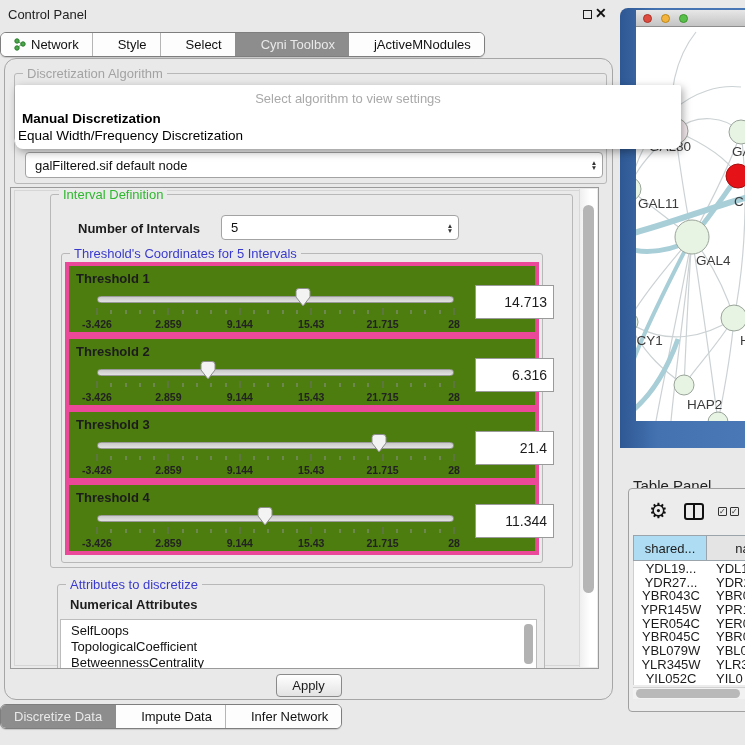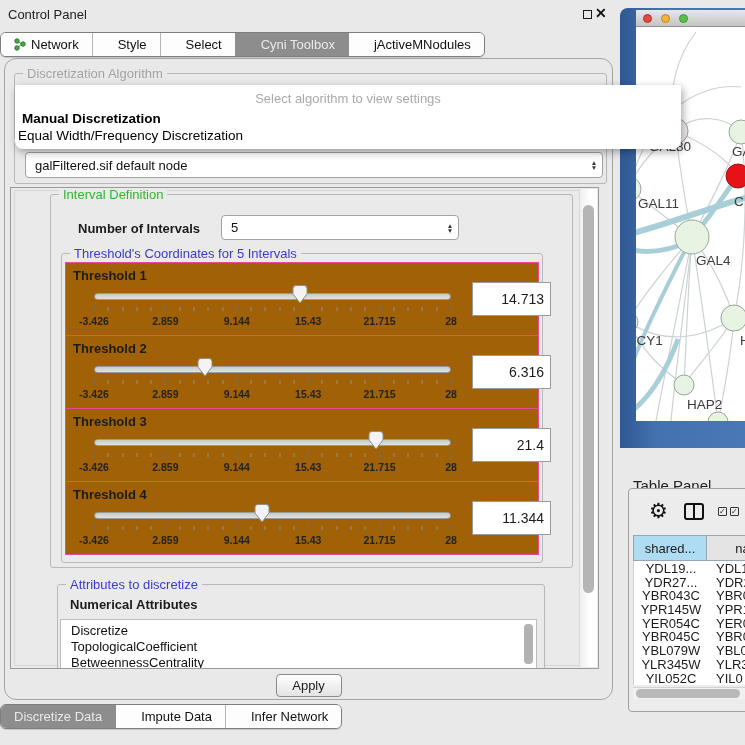--- a/index.html
+++ b/index.html
@@ -53,21 +53,21 @@
   #inner-border { position:absolute; left:3px; top:2px; width:568px; height:476px; border:1px solid #d6d6d6; }
   #vscroll { position:absolute; right:1px; top:1px; bottom:1px; width:18px;
     background:linear-gradient(90deg,#efefef,#ffffff 60%); border-left:1px solid #d9d9d9; }
   #vscroll .thumb { position:absolute; left:3px; top:16px; width:11px; height:388px; border-radius:6px; background:#b5b5b5; }
   
   #interval-group { left:39px; top:6px; width:523px; height:374px; background:#eaeaea; }
   #interval-group .group-title, #thr-group .group-title, #attr-group .group-title { background:#eaeaea; }
   #noi-label { position:absolute; left:27px; top:26px; font-weight:bold; }
   #noi-combo { left:170px; top:20px; width:238px; height:25px; }
   #thr-group { left:10px; top:58px; width:482px; height:310px; }
-  .threshold-panel { position:absolute; left:3px; width:474px; height:74px; border:1px solid #ec4899; background:#a16207; }
+  .threshold-panel { position:absolute; left:3px; width:474px; height:74px; border:4px solid #ec4899; background:#4d7c0f; }
   .th-label { position:absolute; left:7px; top:5px; font-weight:bold; font-size:13px; }
   .track { position:absolute; left:28px; top:30px; width:357px; height:7px; border:1px solid #9a9a9a; border-radius:4px;
     background:linear-gradient(#c9c9c9,#e2e2e2); }
   .thumb-sl { position:absolute; top:21px; width:18px; height:21px; }
   .ticks { position:absolute; left:28px; top:42px; width:357px; height:8px; }
   .tick { position:absolute; width:1px; background:#909090; transform:translateX(-50%); }
   .tick.minor { height:4px; top:2px; }
   .tick.major { height:7px; top:0; background:#6e6e6e; }
   .tick-labels { position:absolute; left:28px; top:52px; width:357px; height:13px; }
   .tick-lab { position:absolute; transform:translateX(-50%); font-size:10.5px; font-weight:bold; color:#222; white-space:nowrap; }
@@ -380,21 +380,21 @@
             <div class="th-value">11.344</div>
           </div>
       </div>
     </div>
 
     <div class="group" id="attr-group">
       <span class="group-title gt-blue">Attributes to discretize</span>
       <span id="attr-heading">Numerical Attributes</span>
       <div id="attr-list">
         <ul id="attr-ul">
-            <li>Discretize</li>
+            <li>SelfLoops</li>
             <li>TopologicalCoefficient</li>
             <li>BetweennessCentrality</li>
           </ul>
         <div class="list-scroll"></div>
       </div>
     </div>
 
     <div id="vscroll">
       <div class="thumb"></div>
     </div>

